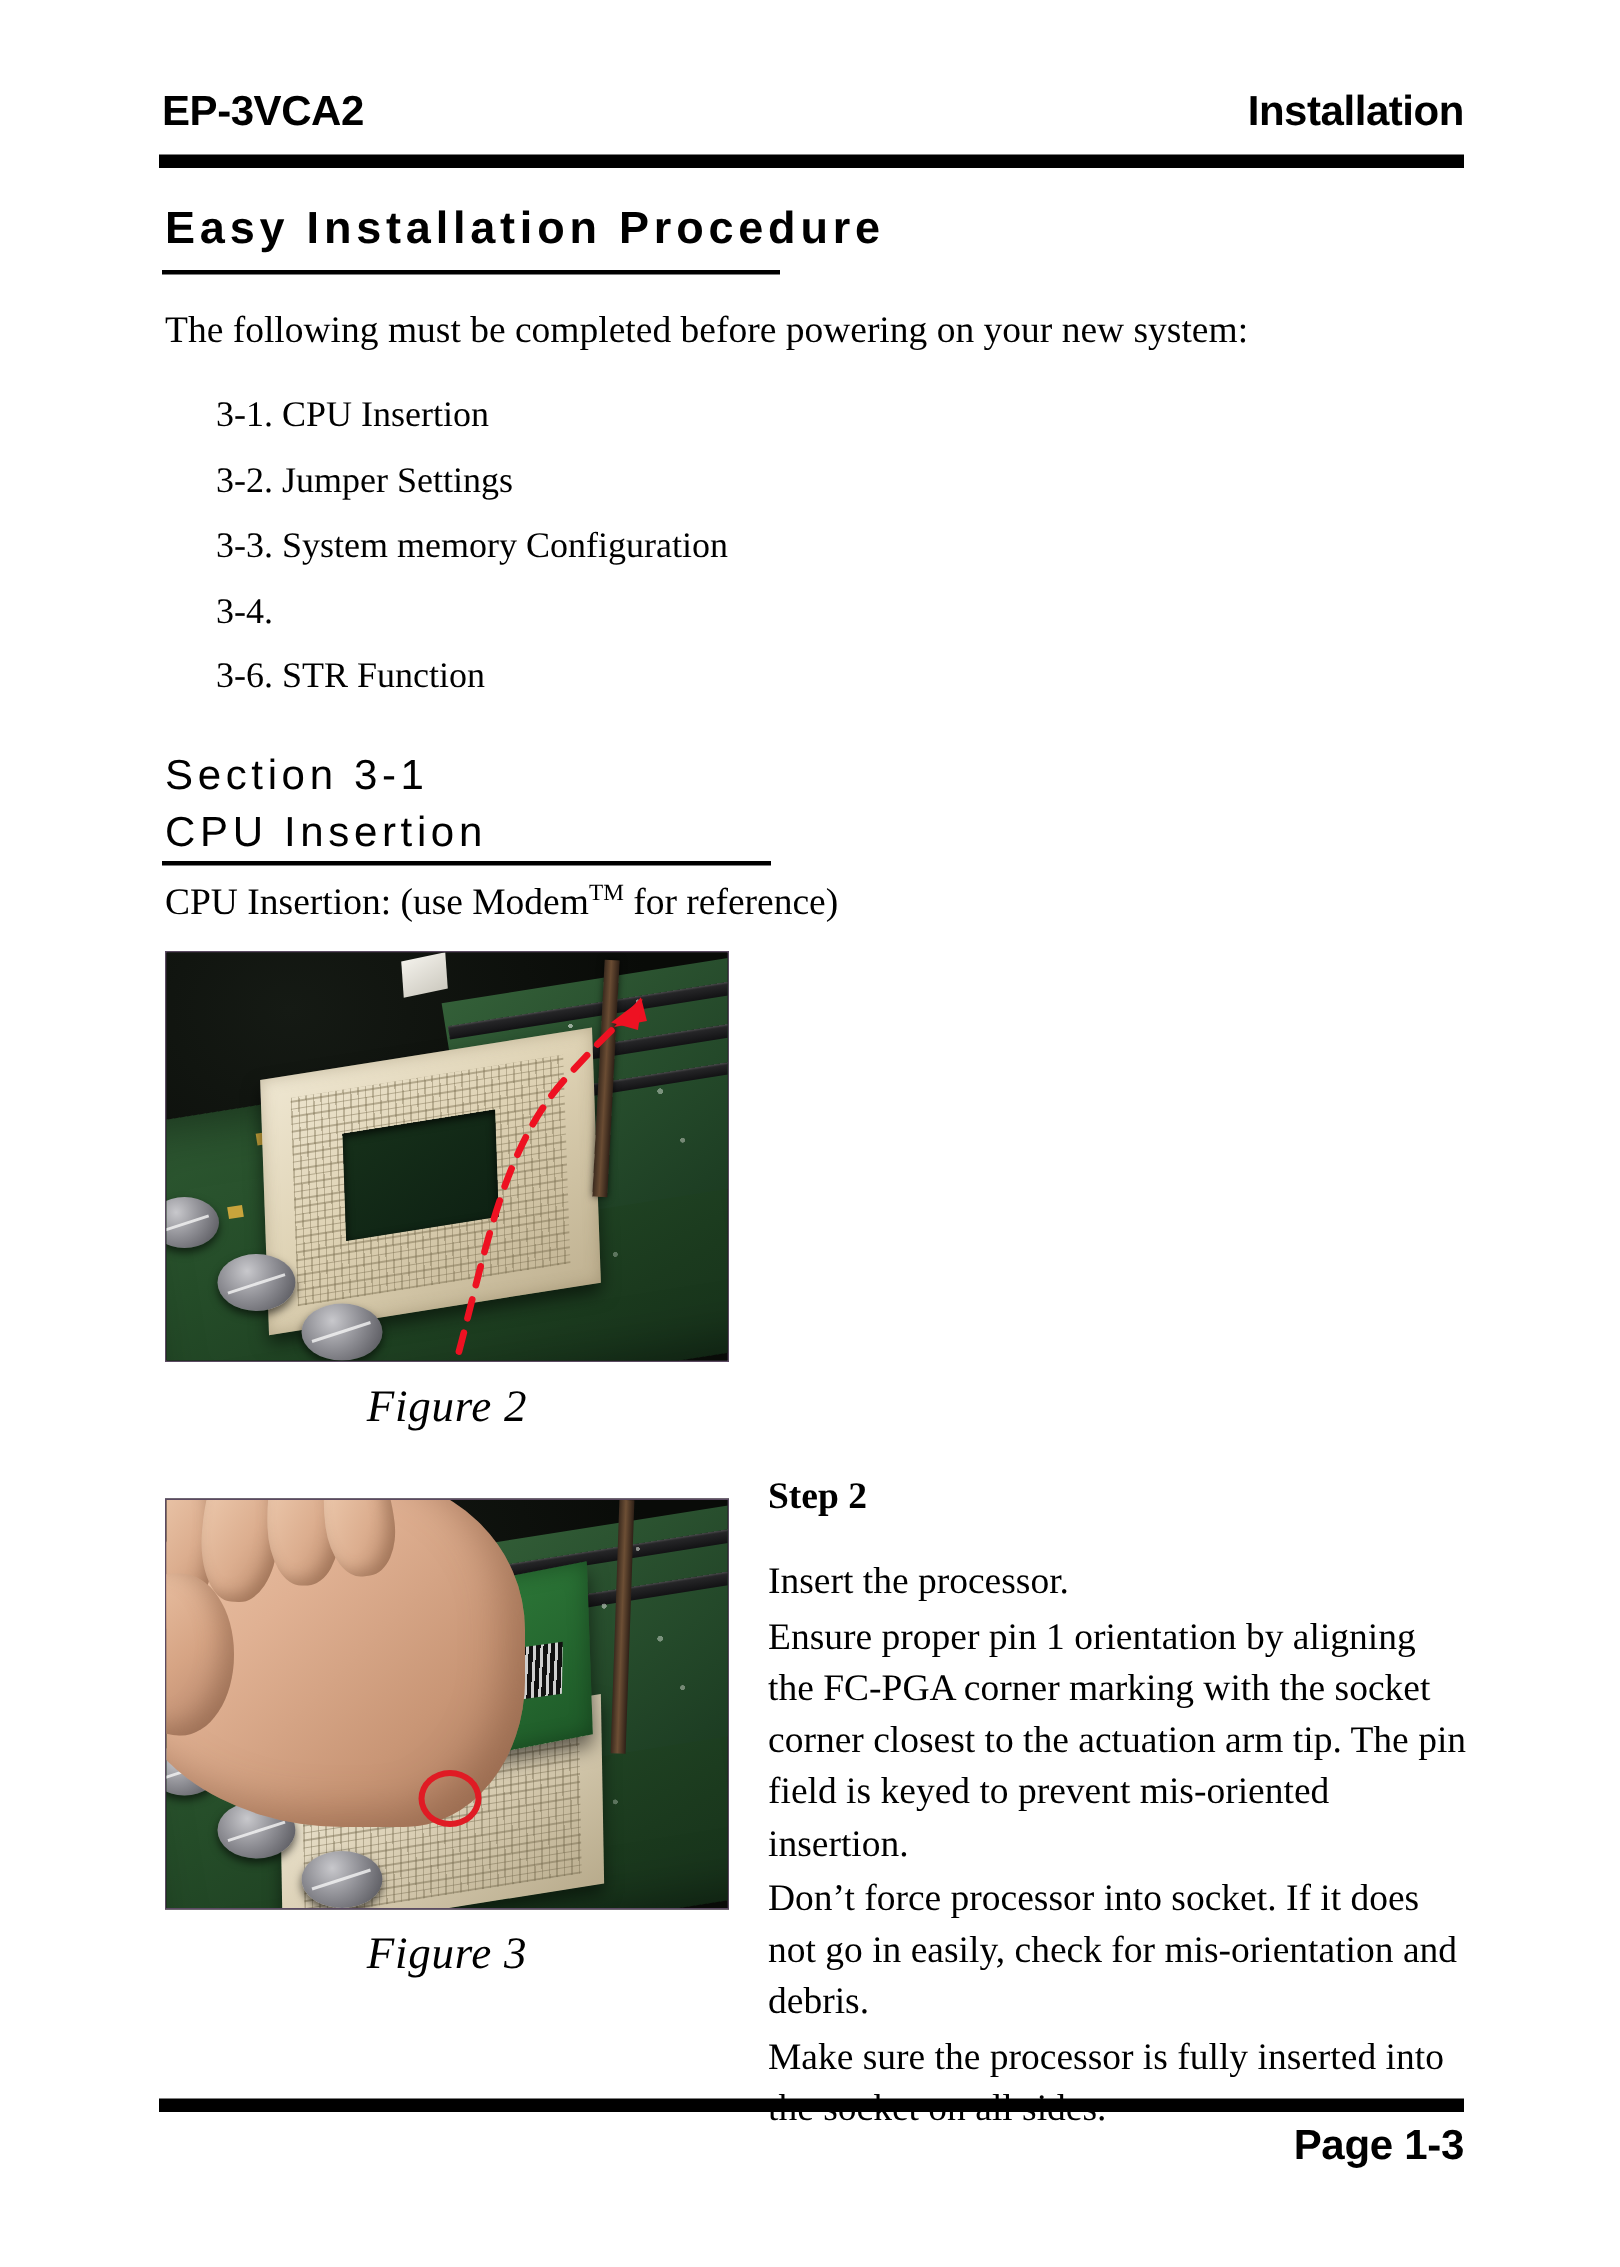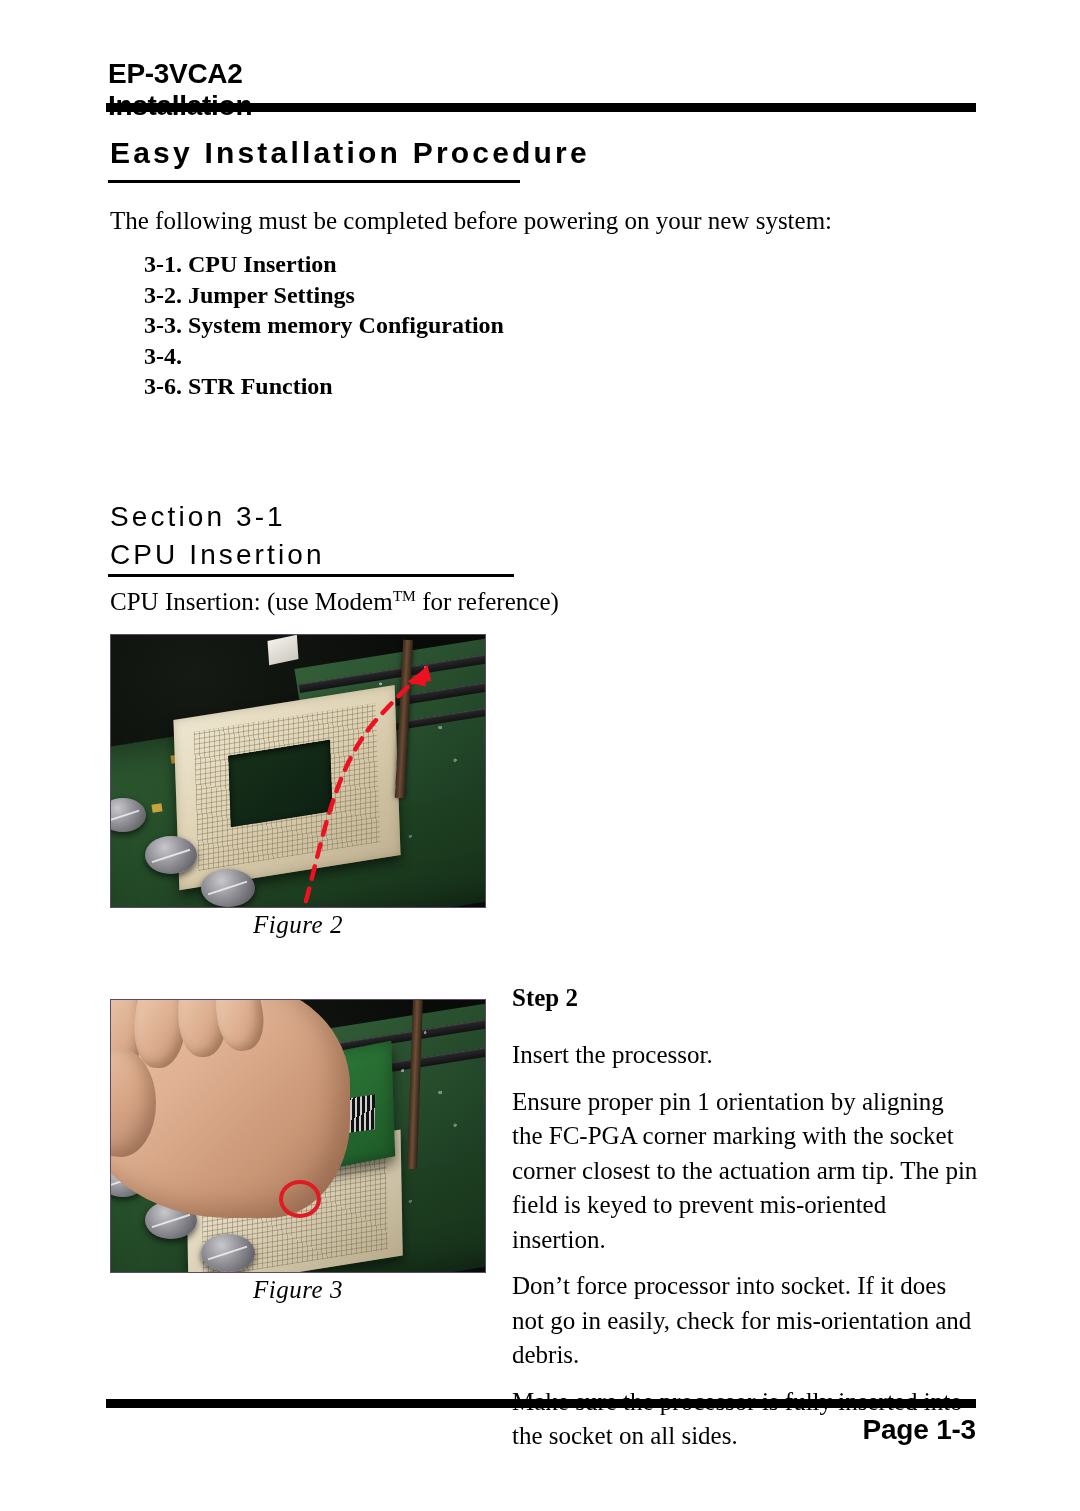--- a/index.html
+++ b/index.html
@@ -26,21 +26,20 @@
 
   
   .header-row {
     position: absolute;
     left: 108px;
     top: 58px;
     width: 868px;
     display: flex;
     justify-content: space-between;
     align-items: baseline;
-    flex-direction: column;
   }
   .header-left, .header-right {
     font-family: "Liberation Sans", "DejaVu Sans", sans-serif;
     font-weight: bold;
     font-size: 28px;
     letter-spacing: -0.3px;
     white-space: nowrap;
   }
   .header-rule {
     position: absolute;
@@ -83,23 +82,24 @@
   
   .step-list {
     position: absolute;
     left: 110px;
     top: 249px;
     width: 870px;
   }
   .step-list-item {
     display: flex;
     align-items: flex-start;
-    font-weight: bold;
+    font-weight: normal;
     font-size: 24px;
     line-height: 30.5px;
+    margin-top: 13px;
   }
   .step-num {
     width: 78px;
     flex: 0 0 78px;
     padding-left: 34px;
     box-sizing: border-box;
     white-space: nowrap;
   }
   .step-label {
     flex: 1 1 auto;
@@ -154,22 +154,22 @@
     width: 376px;
     height: 274px;
     border: 1px solid #5b4a62;
     box-sizing: border-box;
     overflow: hidden;
     background: #0a0c09;
   }
   .photo-caption {
     text-align: center;
     font-style: italic;
-    font-size: 25px;
-    padding-top: 3px;
+    font-size: 30px;
+    padding-top: 13px;
     letter-spacing: 0.5px;
   }
 
   
   .mb-dark {
     position: absolute; inset: 0;
     background:
       radial-gradient(ellipse at 22% 14%, #151a14 0%, #090b08 58%),
       linear-gradient(150deg, #0c0f0b 0%, #111510 100%);
   }
@@ -382,21 +382,21 @@
   .step-heading {
     font-weight: bold;
     font-size: 25px;
     margin: 0 0 26px 0;
   }
   .step-para {
     font-size: 25px;
     line-height: 34.5px;
     margin: 0 0 0 0;
   }
-  .step-para + .step-para { margin-top: 12px; }
+  .step-para + .step-para { margin-top: 2px; }
 
   
   .footer-rule {
     position: absolute;
     left: 106px;
     top: 1399px;
     width: 870px;
     height: 9px;
     background: #000000;
   }

